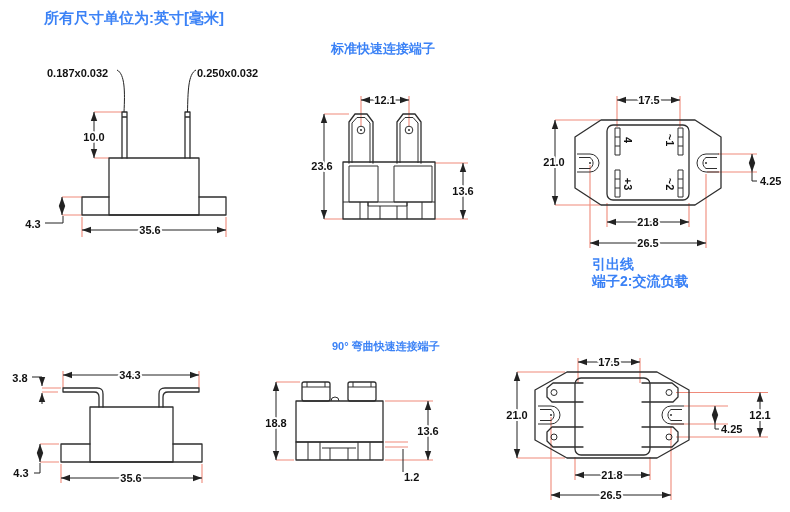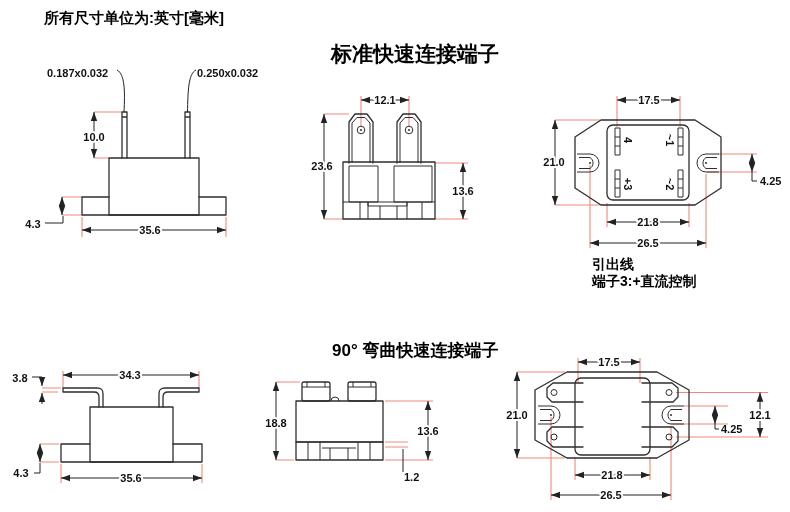--- a/index.html
+++ b/index.html
@@ -1,21 +1,21 @@
 <!DOCTYPE html>
 <html><head>
 <meta charset="utf-8">
 <style>
   html,body{margin:0;padding:0;background:#ffffff;}
   #stage{position:relative;width:790px;height:512px;background:#fff;overflow:hidden;
          font-family:"Liberation Sans","DejaVu Sans",sans-serif;}
-  .cjk{position:absolute;color:#000000;font-weight:bold;white-space:nowrap;}
+  .cjk{position:absolute;color:#3b82f6;font-weight:bold;white-space:nowrap;}
   .main-title{left:44px;top:9px;font-size:15px;}
-  .std-title{left:331px;top:40px;font-size:21px;}
-  .bent-title{left:332px;top:339px;font-size:17px;text-align:center;}
+  .std-title{left:331px;top:40px;font-size:13px;}
+  .bent-title{left:332px;top:339px;font-size:11px;text-align:center;}
   .legend{left:592px;top:256px;font-size:14px;line-height:17px;}
   svg{position:absolute;left:0;top:0;}
   .o{fill:none;stroke:#2e2e2e;stroke-width:1.3;stroke-linejoin:round;stroke-linecap:round;}
   .o2{fill:none;stroke:#2e2e2e;stroke-width:1;stroke-linejoin:round;}
   .r{fill:none;stroke:#ef8a7a;stroke-width:1.1;}
   .k{fill:none;stroke:#222;stroke-width:1;}
   text.d{font-family:"Liberation Sans","DejaVu Sans",sans-serif;font-size:11px;font-weight:bold;fill:#111;}
   .h{paint-order:stroke;stroke:#fff;stroke-width:4px;stroke-linejoin:round;}
   .mid{text-anchor:middle;}
   .dot{fill:#2e2e2e;stroke:none;}
@@ -176,16 +176,16 @@
       <text class="d" x="721" y="433">4.25</text>
     </g>
   </svg>
 
   <div class="cjk main-title">所有尺寸单位为:英寸[毫米]</div>
   <div class="cjk std-title">标准快速连接端子</div>
   <div class="cjk bent-title">90° 弯曲快速连接端子</div>
 
   <div class="cjk legend">
     <div>引出线</div>
-    <div>端子3:+直流控制</div>
+    <div>端子2:交流负载</div>
   </div>
 
 </div>
 
 </body></html>

